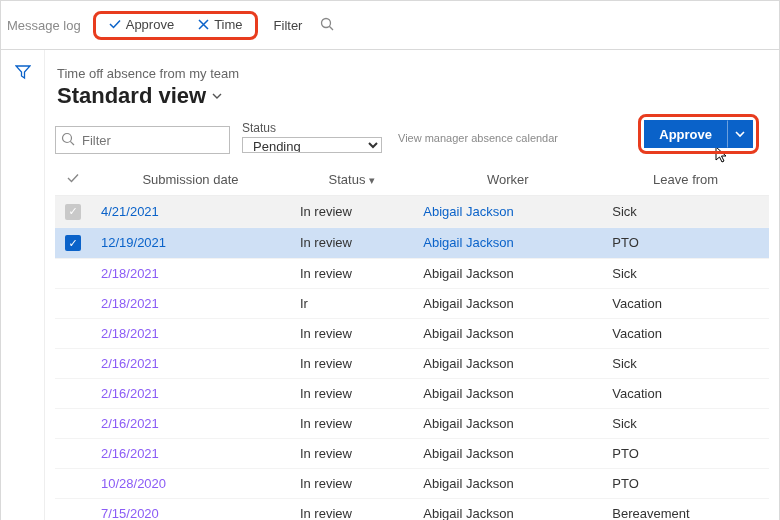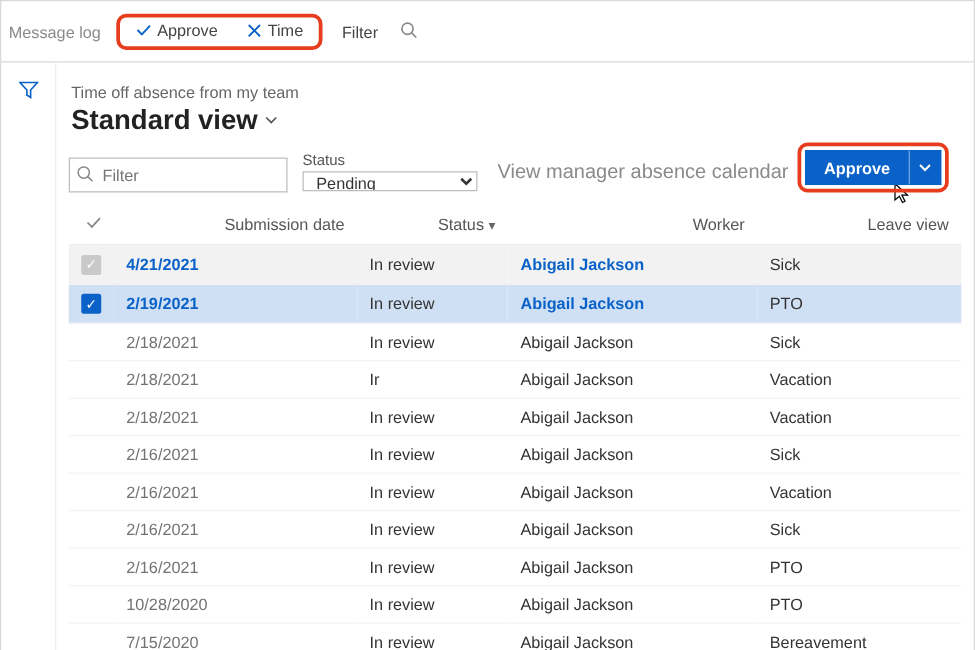--- a/index.html
+++ b/index.html
@@ -18,33 +18,33 @@
   .subheading { color: #666; font-size: 13px; margin: 6px 0 2px 2px; }
   .viewtitle { font-size: 22px; font-weight: 600; color: #222; display: flex; align-items: center; gap: 6px; margin: 0 0 12px 2px; }
   .chev { font-size: 12px; color: #555; }
 
   .filters-row { display: flex; align-items: flex-end; gap: 12px; margin-bottom: 10px; position: relative; }
   .filter-box { position: relative; width: 175px; }
   .filter-box input { width: 100%; height: 28px; border: 1px solid #bdbdbd; padding: 0 8px 0 26px; font-size: 13px; }
   .filter-box .mag { position: absolute; left: 6px; top: 6px; color: #888; }
   .status-group .lbl { font-size: 12px; color: #555; margin-bottom: 2px; }
   .status-group select { width: 140px; height: 16px; border: 1px solid #bdbdbd; background: #fff; padding: 0 6px; font-size: 13px; color: #333; }
-  .link-muted { color: #8a8a8a; font-size: 16px; cursor: pointer; align-self: center; margin-left: 4px; }
+  .link-muted { color: #8a8a8a; font-size: 11px; cursor: pointer; align-self: center; margin-left: 4px; }
 
   .approve-cluster { position: absolute; right: 10px; bottom: 0; display: flex; }
   .approve-wrap { border: 3px solid #e83c1e; border-radius: 8px; padding: 3px; display: flex; }
   .btn-primary { background: #0a62c9; color: #fff; border: 1px solid #0a62c9; height: 28px; padding: 0 14px; font-size: 13px; font-weight: 600; cursor: pointer; }
   .btn-split { background: #0a62c9; color: #fff; border: 1px solid #0a62c9; border-left: 1px solid rgba(255,255,255,0.4); height: 28px; width: 26px; display:flex; align-items:center; justify-content:center; cursor:pointer; }
 
   table { width: 100%; border-collapse: collapse; }
-  thead th { text-align: right; font-weight: 400; color: #555; padding: 8px 10px; border-bottom: 1px solid #eee; font-size: 13px; }
+  thead th { text-align: center; font-weight: 400; color: #555; padding: 8px 10px; border-bottom: 1px solid #eee; font-size: 13px; }
   thead th.checkcol { width: 36px; }
   tbody td { padding: 7px 10px; border-bottom: 1px solid #f3f3f3; color: #333; font-size: 13px; }
-  tbody td.link { color: #737373; }
-  tr.row-selected td.link, tr.row-selected-light td.link { color: #0a62c9; font-weight: bold; }
+  tbody td.link { color: #8b5cf6; }
+  tr.row-selected td.link, tr.row-selected-light td.link { color: #0a62c9; }
   tr.row-selected { background: #cfe0f5; }
   tr.row-selected-light { background: #f2f2f2; }
   .checkcell { width: 36px; text-align: center; }
   .tick { display:inline-flex; width:16px; height:16px; align-items:center; justify-content:center; color:#fff; background:#0a62c9; border-radius:2px; font-size:11px; }
   .tick.gray { background:#c9c9c9; }
   .funnel { font-size: 11px; color: #666; }
   .cursor-arrow { position:absolute; right:48px; top:96px; font-size:16px; color:#000; pointer-events:none; }
 </style>
 </head>
 <body>
@@ -145,34 +145,34 @@
       <thead>
         <tr>
           <th class="checkcol">
             <svg width="12" height="12" viewBox="0 0 12 12">
                 <path d="M1 6 L4.5 9.5 L11 2.5" stroke="#888" stroke-width="1.4" fill="none"></path>
               </svg>
           </th>
           <th><span>Submission date</span></th>
           <th><span>Status</span> <span class="funnel">▾</span></th>
           <th><span>Worker</span></th>
-          <th><span>Leave view</span></th>
+          <th><span>Leave from</span></th>
         </tr>
       </thead>
       <tbody id="tbody">
           <tr class="row-selected-light">
             <td class="checkcell"><span class="tick gray">✓</span></td>
             <td class="link">4/21/2021</td>
             <td>In review</td>
             <td class="link">Abigail Jackson</td>
             <td>Sick</td>
           </tr>
           <tr class="row-selected">
             <td class="checkcell"><span class="tick">✓</span></td>
-            <td class="link">2/19/2021</td>
+            <td class="link">12/19/2021</td>
             <td>In review</td>
             <td class="link">Abigail Jackson</td>
             <td>PTO</td>
           </tr>
           <tr>
             <td class="checkcell"></td>
             <td class="link">2/18/2021</td>
             <td>In review</td>
             <td class="">Abigail Jackson</td>
             <td>Sick</td>

